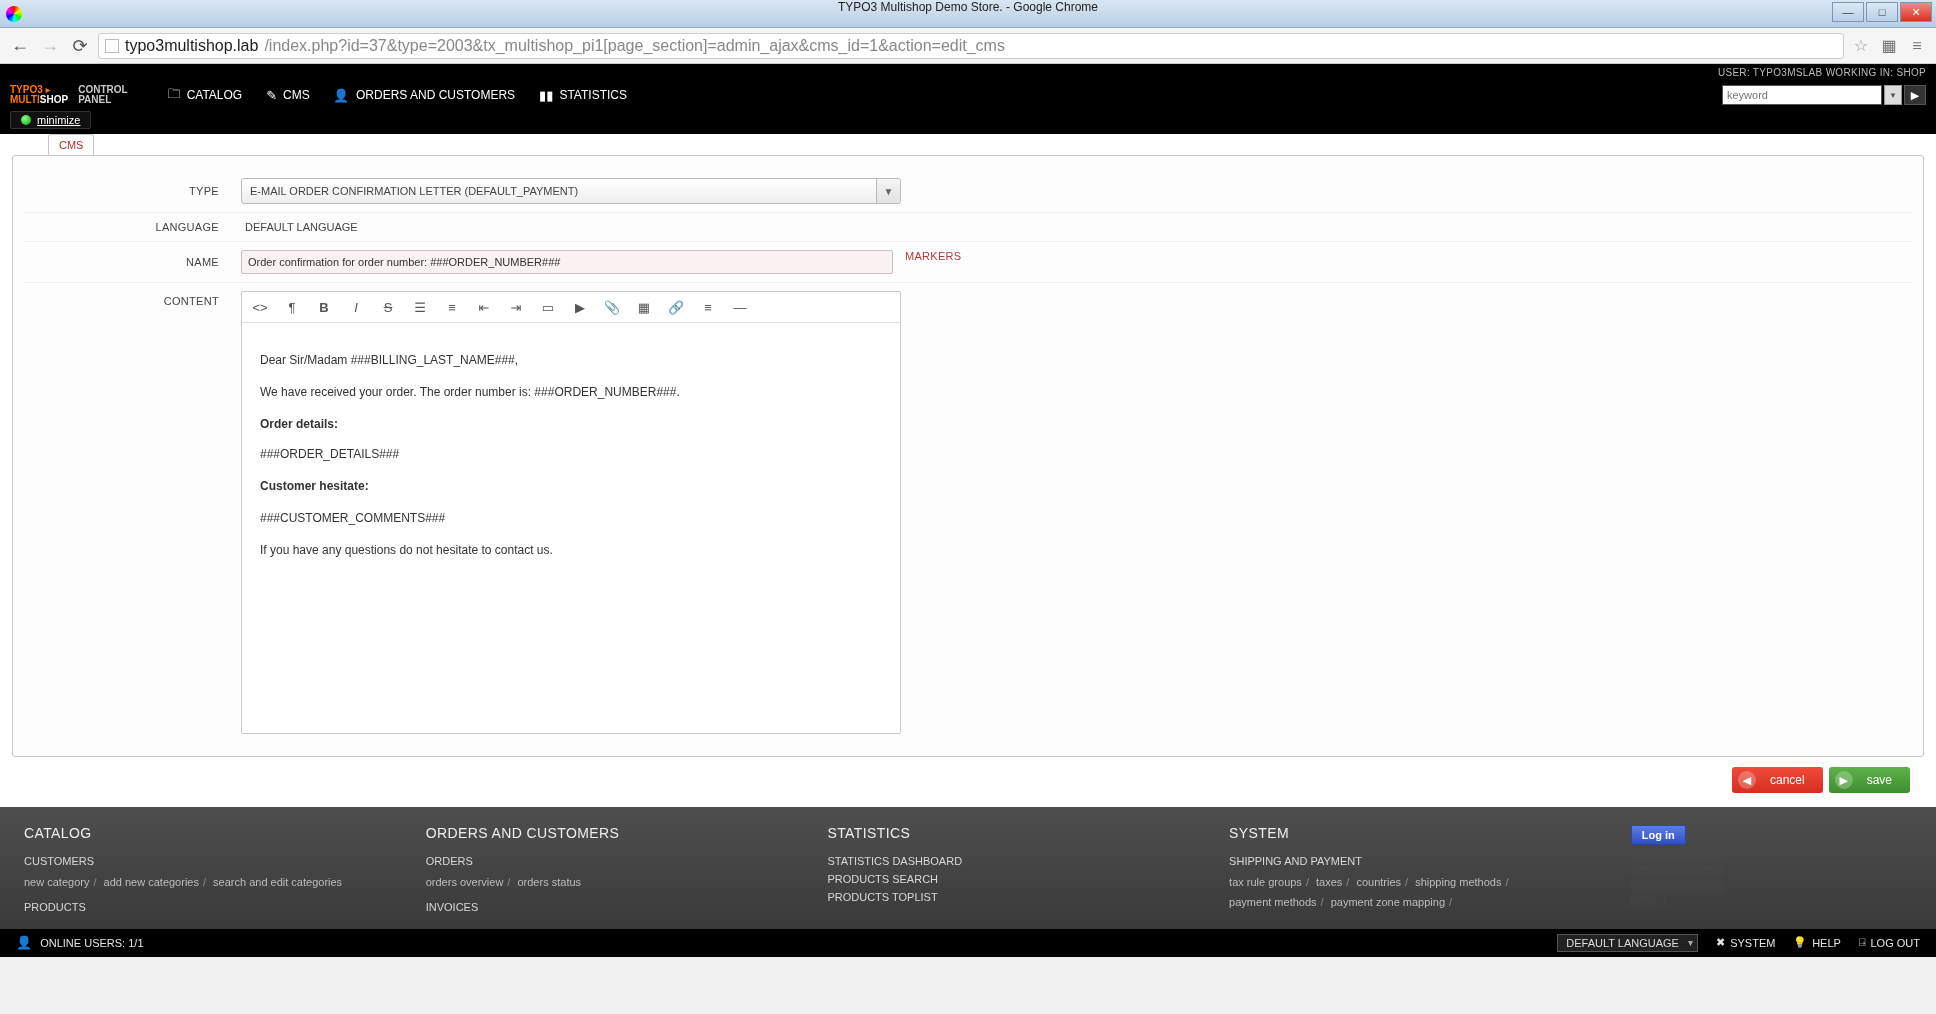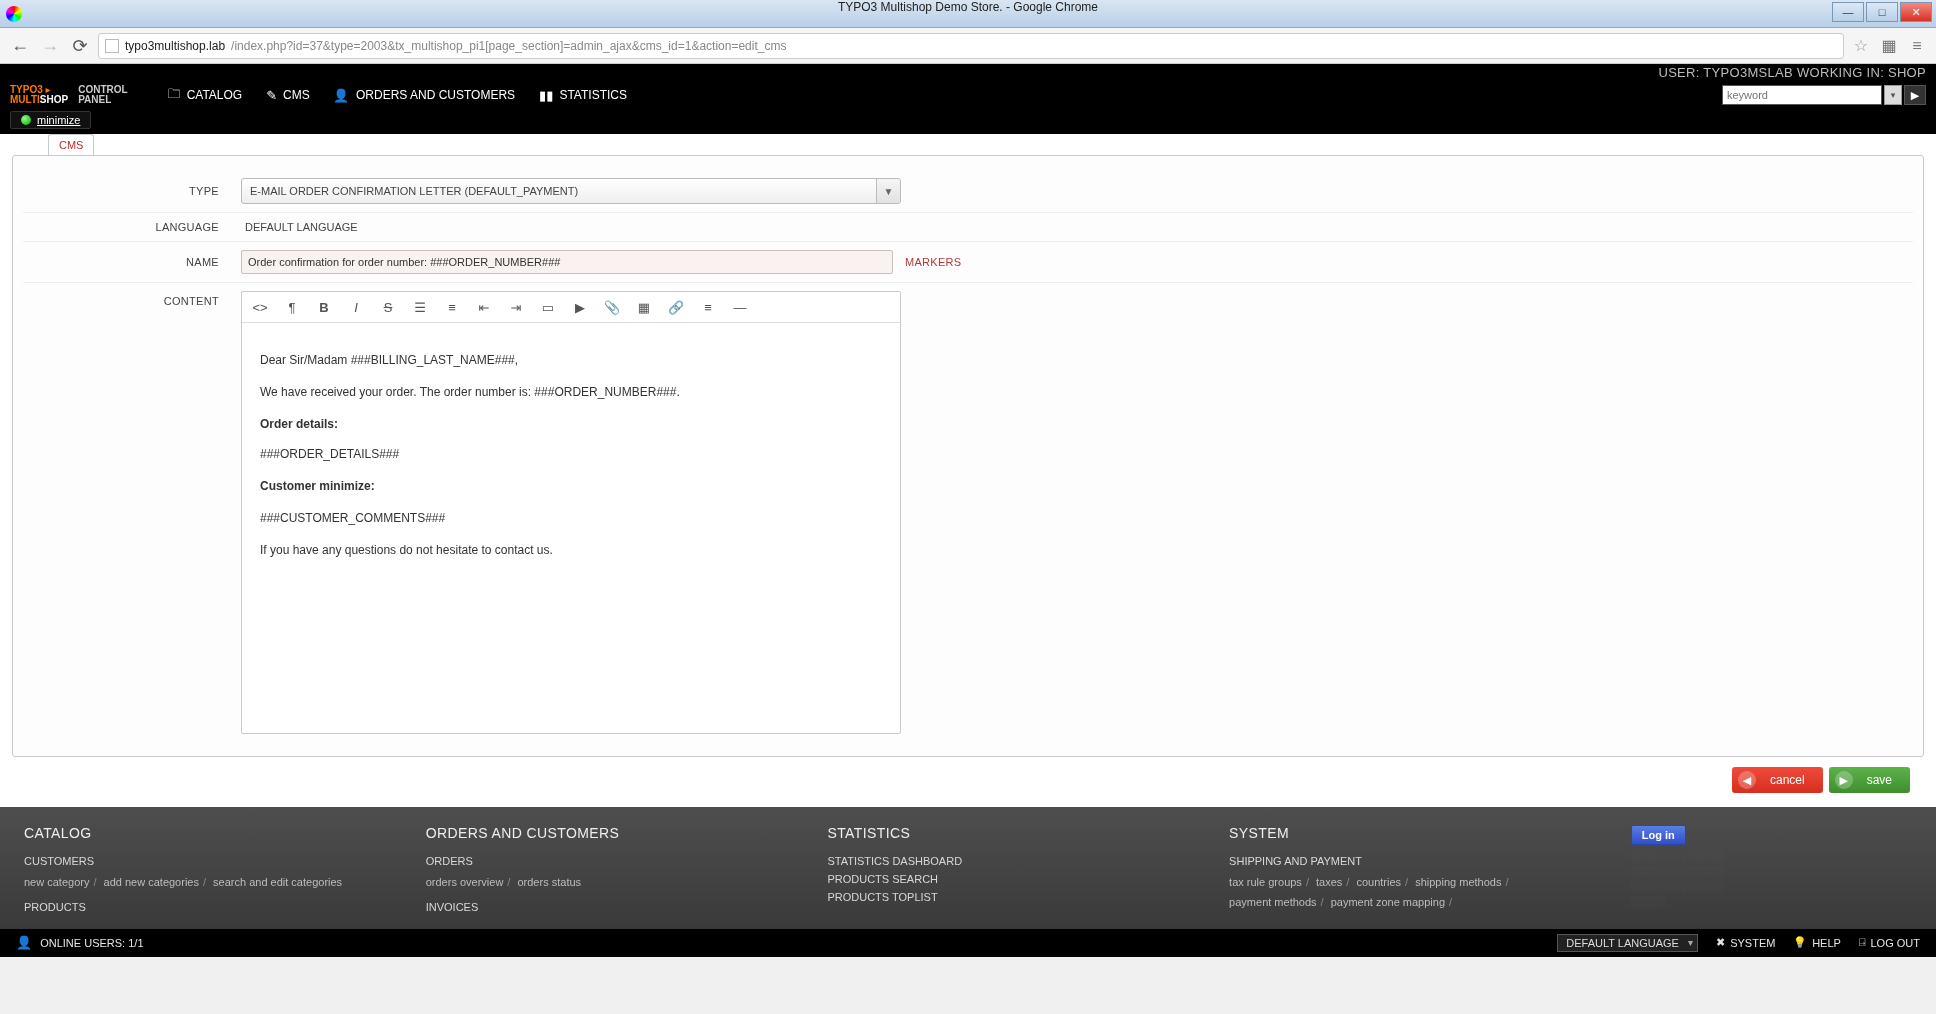--- a/index.html
+++ b/index.html
@@ -8,30 +8,30 @@
   
   .browser-titlebar { background: linear-gradient(#d9e6f2, #b8cfe6); height: 28px; display: flex; align-items: flex-start; position: relative; border-bottom: 1px solid #8aaac7; }
   .browser-title { margin: 0 auto; font-size: 12px; color: #222; }
   .chrome-favicon { position: absolute; left: 6px; top:6px; width:16px;height:16px;border-radius:50%; background: conic-gradient(red,yellow,lime,cyan,blue,magenta,red); }
   .wctl { position:absolute; right:4px; top:2px; display:flex; gap:2px;}
   .wbtn { width:32px;height:20px;display:flex;align-items:center;justify-content:center;background:linear-gradient(#dce8f5,#b8d0e8);border:1px solid #7a98b5;font-size:11px;color:#333;}
   .wbtn.close{background:linear-gradient(#f28b82,#d93025);color:#fff;}
   
   .browser-toolbar { background: #f5f5f5; height: 36px; display:flex; align-items:center; gap:6px; padding:0 8px; border-bottom:1px solid #ccc;}
   .nav-arrow { width:24px;height:24px;display:flex;align-items:center;justify-content:center;color:#555;font-size:18px;cursor:pointer;}
-  .url-bar { flex:1; height:26px; border:1px solid #ccc; border-radius:3px; background:#fff; display:flex; align-items:center; padding:0 6px; gap:6px; font-size:12px; color:#555;}
+  .url-bar { flex:1; height:26px; border:1px solid #ccc; border-radius:3px; background:#fff; display:flex; align-items:center; padding:0 6px; gap:6px; font-size:16px; color:#555;}
   .url-page-icon{width:14px;height:14px;border:1px solid #bbb;}
   .url-host{color:#222;}
   .url-rest{color:#888;}
   .tb-icon{width:22px;height:22px;display:flex;align-items:center;justify-content:center;color:#777;font-size:16px;}
   .star-icon{color:#999;}
   
   
   .admin-outer{background:#000;}
-  .user-strip{background:#000;color:#bbb;height:16px;font-size:13px;display:flex;justify-content:flex-end;align-items:center;padding-right:10px;letter-spacing:0.3px;}
+  .user-strip{background:#000;color:#bbb;height:16px;font-size:10px;display:flex;justify-content:flex-end;align-items:center;padding-right:10px;letter-spacing:0.3px;}
   .admin-top{background:#000;color:#fff;height:30px;display:flex;align-items:center;padding:0 10px;gap:20px;position:relative;}
   .logo-block{display:flex;align-items:center;gap:4px;}
   .logo-multishop{font-size:10px;line-height:1;}
   .logo-multishop .t3{color:#ff7800;font-weight:bold;}
   .logo-multishop .ms1{color:#ff7800;font-weight:bold;}
   .logo-multishop .ms2{color:#fff;font-weight:bold;}
   .logo-cp{font-size:10px;line-height:1;margin-left:6px;color:#ccc;font-weight:bold;}
   .admin-nav{display:flex;gap:24px;margin-left:20px;}
   .admin-nav-item{display:flex;align-items:center;gap:6px;font-size:12px;color:#fff;cursor:pointer;}
   .admin-nav-item .nicon{font-size:13px;}
@@ -45,21 +45,21 @@
   .min-dot{width:10px;height:10px;border-radius:50%;background:radial-gradient(circle at 35% 35%,#8f8,#0a0);}
   .minimize-btn a{color:#fff;text-decoration:underline;font-size:11px;}
   .ws-wrap{background:#fff;padding:0 12px 14px 12px;}
   .tabstrip{display:flex;padding-left:36px;margin-top:4px;}
   .tab{border:1px solid #c9c9c9;border-bottom:none;background:#fff;color:#b03030;font-size:11px;padding:4px 10px;border-radius:3px 3px 0 0;}
   .panel{border:1px solid #c9c9c9;border-radius:3px;background:#fdfdfd;padding:14px 10px 14px 10px;}
   
   .form-row{display:flex;align-items:center;padding:8px 0;border-bottom:1px solid #eee;}
   .form-row:last-child{border-bottom:none;}
   .form-label{width:218px;text-align:right;padding-right:22px;font-size:11px;color:#444;letter-spacing:0.3px;}
-  .form-field{flex:1;display:flex;align-items:center;gap:12px;}
+  .form-field{flex:1;display:flex;gap:12px;}
   
   .select-like{display:flex;align-items:center;width:660px;height:26px;border:1px solid #bbb;border-radius:3px;background:linear-gradient(#fff,#eee);padding:0 8px;font-size:11px;color:#444;position:relative;cursor:pointer;}
   .select-like .caret{position:absolute;right:0;top:0;bottom:0;width:24px;border-left:1px solid #bbb;display:flex;align-items:center;justify-content:center;color:#666;background:linear-gradient(#f5f5f5,#e2e2e2);border-radius:0 3px 3px 0;font-size:10px;}
   
   .lang-static{font-size:11px;color:#444;padding-left:4px;}
   
   .name-input{width:652px;height:24px;border:1px solid #c9bebe;background:#faf1f1;padding:0 6px;font-size:11px;color:#333;border-radius:2px;}
   .markers-link{color:#b03a3a;font-size:11px;cursor:pointer;letter-spacing:0.3px;}
   
   .editor{width:660px;border:1px solid #c9c9c9;border-radius:2px;background:#fff;}
@@ -221,21 +221,21 @@
               <div class="et-btn">▦</div>
               <div class="et-btn">🔗</div>
               <div class="et-btn">≡</div>
               <div class="et-btn">—</div>
             </div>
             <div class="editor-body" contenteditable="true" style="">
               <p>Dear Sir/Madam ###BILLING_LAST_NAME###,</p>
               <p>We have received your order. The order number is: ###ORDER_NUMBER###.</p>
               <p class="tight"><strong>Order details:</strong></p>
               <p>###ORDER_DETAILS###</p>
-              <p><strong>Customer minimize:</strong></p>
+              <p><strong>Customer hesitate:</strong></p>
               <p>###CUSTOMER_COMMENTS###</p>
               <p>If you have any questions do not hesitate to contact us.</p>
             </div>
           </div>
         </div>
       </div>
     </div>
     <div class="action-bar">
       <button class="btn cancel">
         <span class="bicon">◀</span>

